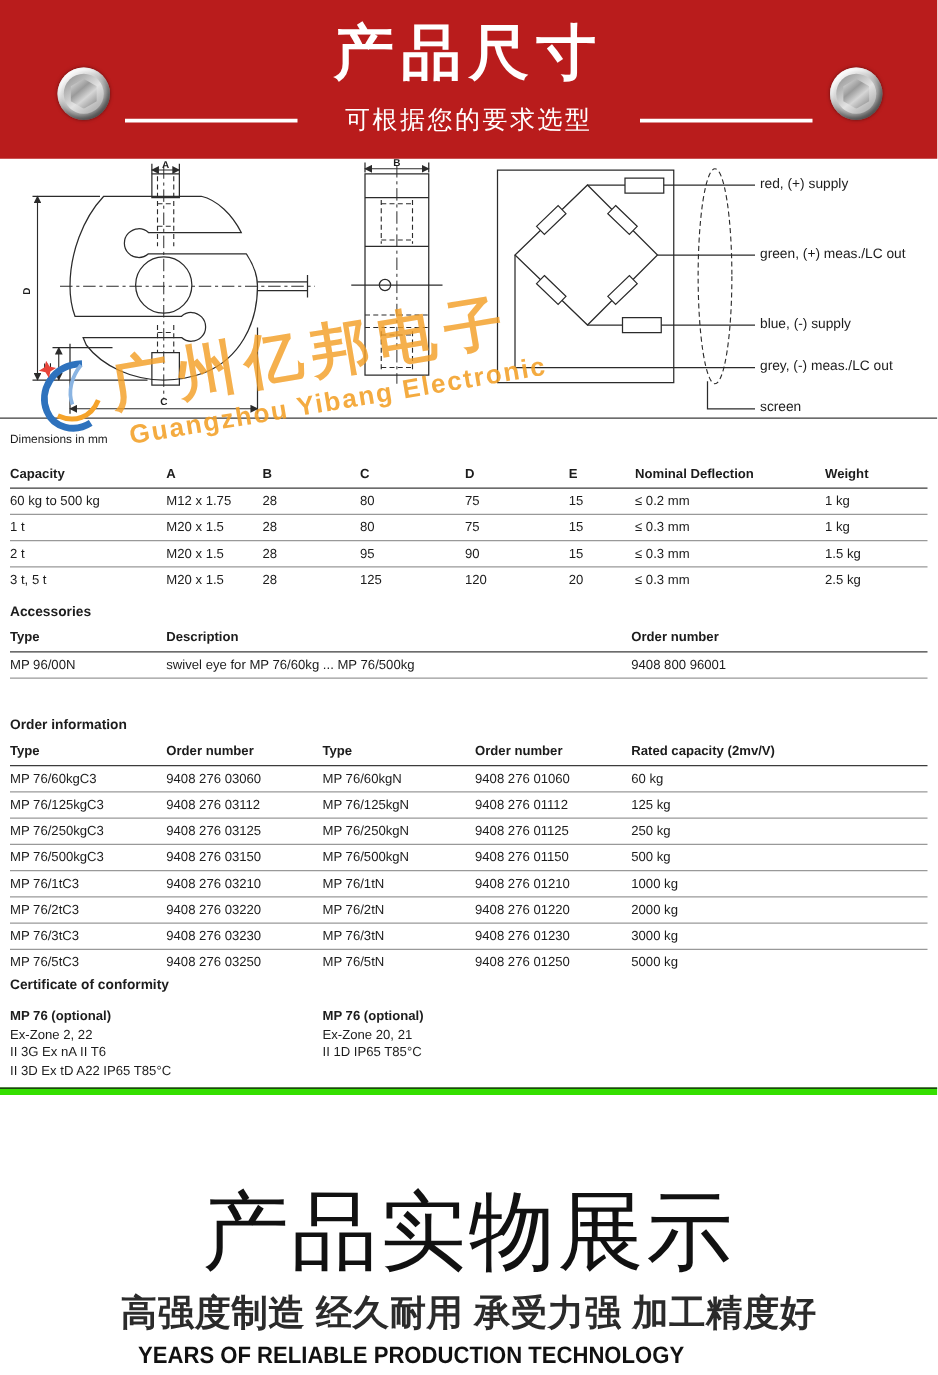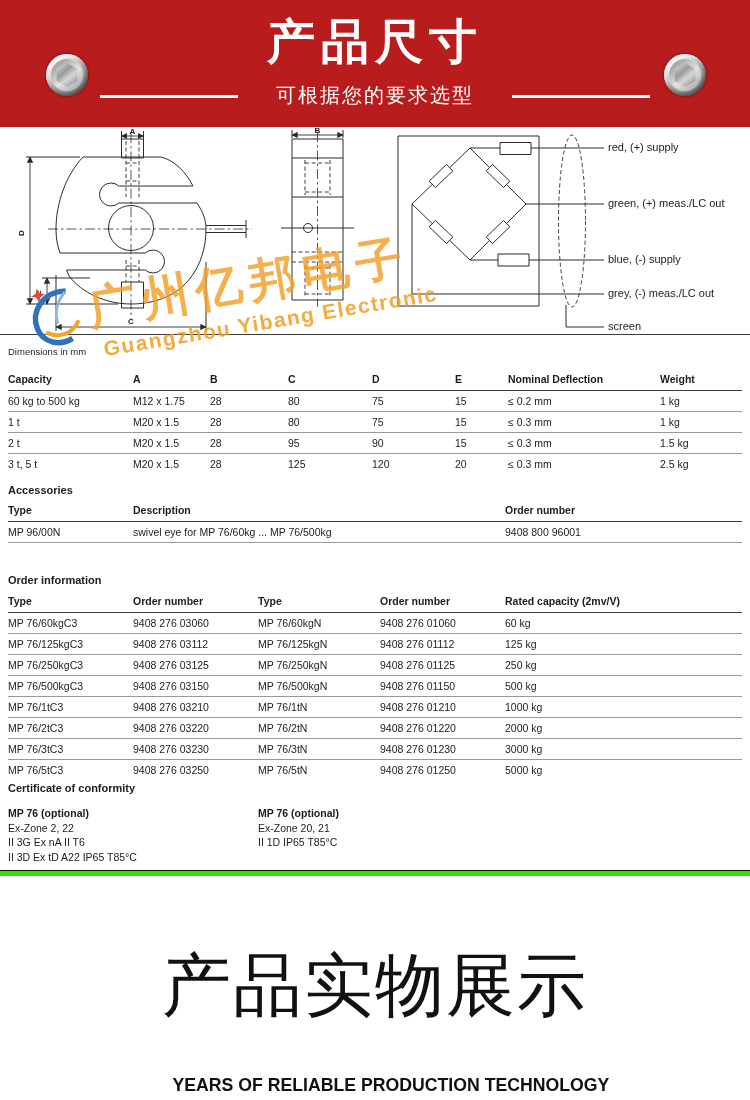--- a/index.html
+++ b/index.html
@@ -58,21 +58,21 @@
   .cert-col{position:absolute;top:806px;font-size:10.5px;color:#1c1c1c;line-height:14.6px;}
   .cert-col .b{font-weight:700;}
 
   
   .green-line{position:absolute;left:0;top:870px;width:750px;height:4.5px;
     background:#35df00;border-top:1.5px solid #151515;}
   .f-title{position:absolute;left:0;top:940px;width:750px;text-align:center;
     font-size:69px;font-weight:400;color:#111;letter-spacing:2px;}
   .f-sub{position:absolute;left:0;top:1031px;width:750px;text-align:center;
     font-size:29px;font-weight:600;color:#2b2b2b;letter-spacing:.5px;}
-  .f-tag{position:absolute;left:0;top:1074px;width:626px;text-align:right;}
+  .f-tag{position:absolute;left:16px;top:1074px;width:626px;text-align:center;}
   .f-tag span{display:inline-block;font-size:19px;font-weight:700;color:#111;
     transform:scaleX(.93);letter-spacing:0;}
 </style>
 </head>
 <body>
 
 <div class="page">
 
   <div class="hdr">
     <div class="hdr-title">产品尺寸</div>
@@ -310,17 +310,18 @@
     <div>II 3D Ex tD A22 IP65 T85°C</div>
   </div>
   <div class="cert-col" style="left:258px">
     <div class="b">MP 76 (optional)</div>
     <div>Ex-Zone 20, 21</div>
     <div>II 1D IP65 T85°C</div>
   </div>
 
   <div class="green-line"></div>
   <div class="f-title">产品实物展示</div>
+  <div class="f-sub">高强度制造 经久耐用 承受力强 加工精度好</div>
   <div class="f-tag">
     <span>YEARS OF RELIABLE PRODUCTION TECHNOLOGY</span>
   </div>
 
 </div>
 
 </body></html>

